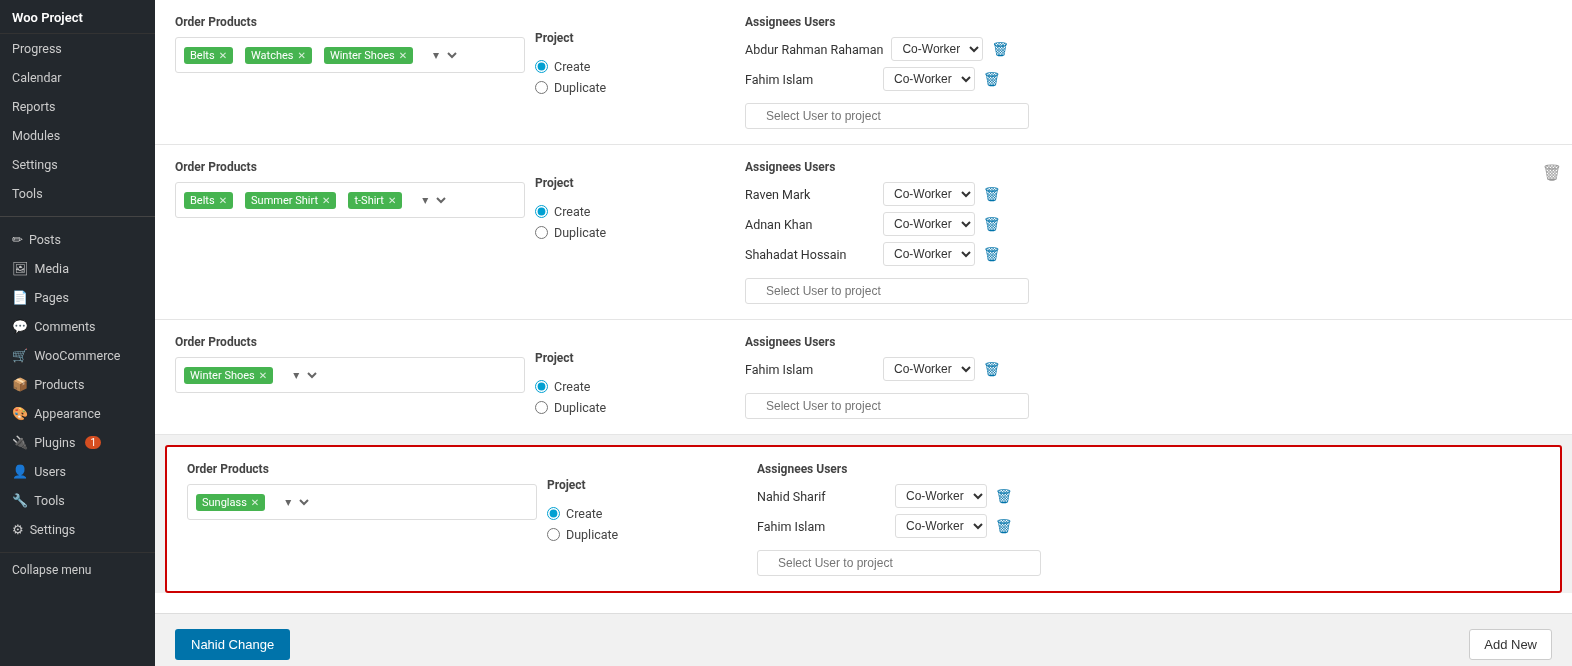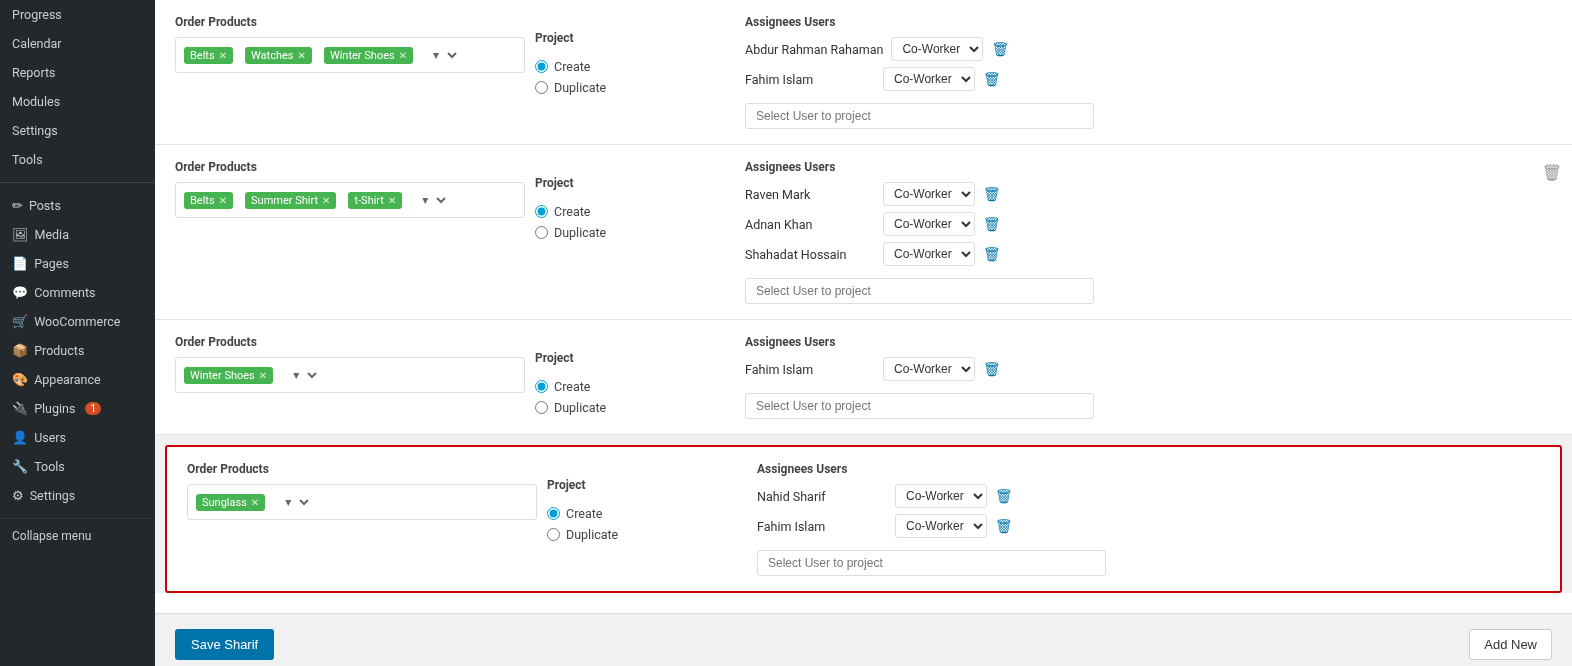--- a/index.html
+++ b/index.html
@@ -151,24 +151,24 @@
       color: #999;
       cursor: pointer;
       font-size: 16px;
       position: absolute;
       right: 10px;
       top: 18px;
     }
     .select-user-input {
       border: 1px solid #ddd;
       border-radius: 3px;
-      padding: 5px 10px;
+      padding: 5px 20px;
       font-size: 12px;
       color: #aaa;
-      width: 349px;
+      width: 284px;
       margin-top: 6px;
       background: #fff;
       outline: none;
     }
 
     
     .bottom-bar {
       background: #f1f1f1;
       padding: 15px 20px;
       display: flex;
@@ -192,20 +192,21 @@
       border-radius: 3px;
       cursor: pointer;
       font-size: 13px;
       color: #333;
     }
   </style>
 </head>
 <body>
 
 <div class="sidebar">
+  <div class="sidebar-title">Woo Project</div>
 
   <div>
     <div class="sidebar-item">
         <span>Progress</span>
       </div>
     <div class="sidebar-item">
         <span>Calendar</span>
       </div>
     <div class="sidebar-item">
         <span>Reports</span>
@@ -448,16 +449,16 @@
             <span class="delete-icon">🗑</span>
           </div>
           <input type="text" class="select-user-input" placeholder="Select User to project" style="">
         </div>
       </div>
     </div>
 
   </div>
 
   <div class="bottom-bar">
-    <button class="btn-save">Save Sharif</button>
+    <button class="btn-save">Nahid Change</button>
     <button class="btn-add-new">Add New</button>
   </div>
 </div>
 
 </body></html>

